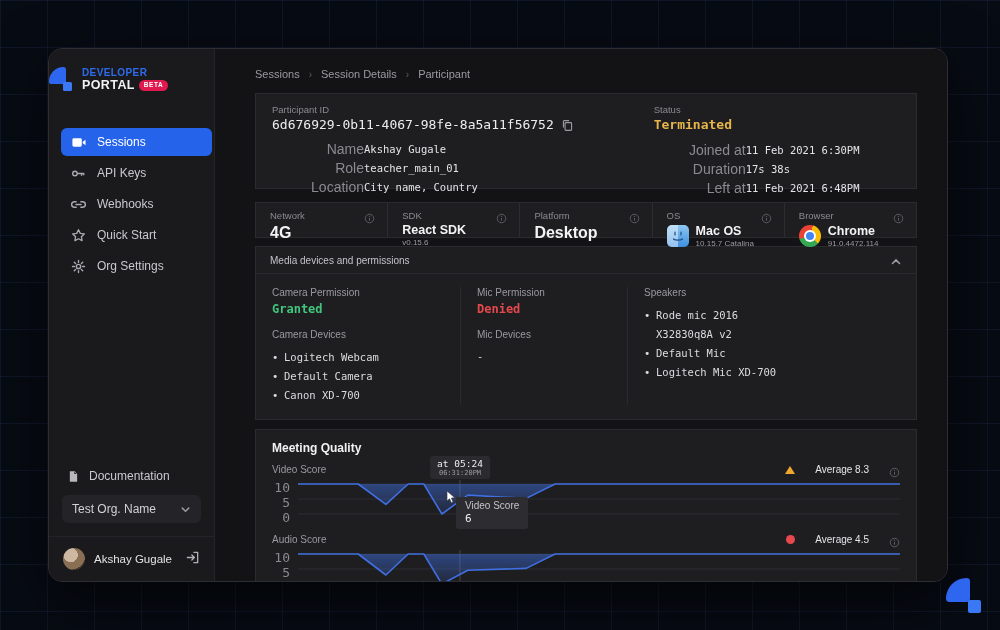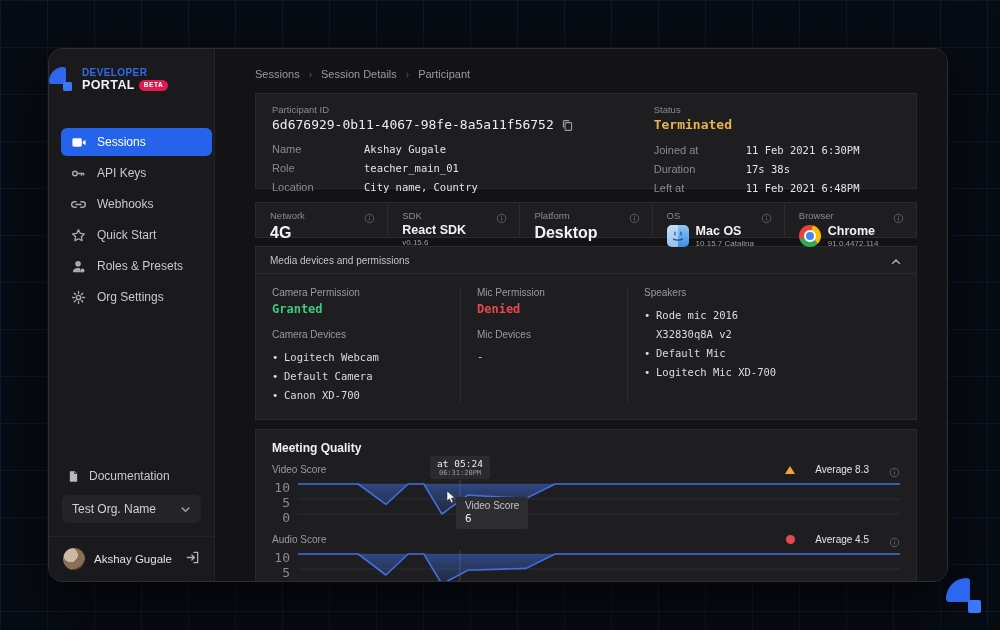--- a/index.html
+++ b/index.html
@@ -62,21 +62,21 @@
   
   .p-card { margin-top:13px; height:96px; padding:10px 16px; display:flex; }
   .p-left { flex:1.55; }
   .p-right { flex:1; }
   .field-label { font-size:9.5px; color:#8a8a91; }
   .pid-row { display:flex; align-items:center; gap:7px; margin-top:2px; }
   .pid { font-size:13px; color:#ededef; }
   .copy-ico { width:13px; height:13px; color:#9a9aa0; cursor:pointer; }
   .kv-rows { margin-top:7px; }
   .kv { display:flex; height:19px; align-items:center; }
-  .kv .k { width:92px; font-size:11px; color:#8a8a91; }
+  .kv .k { width:92px; font-size:14px; color:#8a8a91;text-align:right; }
   .kv .v { font-size:10.5px; color:#e4e4e7; }
   .status-val { font-size:13px; font-weight:bold; color:var(--terminated); margin-top:2px; }
 
   
   .specs { margin-top:13px; height:36px; display:flex; }
   .spec-col { flex:1; padding:7px 12px 7px 14px; }
   .spec-col + .spec-col { border-left:1px solid #2d2d31; }
   .spec-head { display:flex; align-items:center; justify-content:space-between; }
   .spec-label { font-size:9.5px; color:#8a8a91; }
   .info-ico { width:11px; height:11px; color:#5e5e65; cursor:pointer; flex:none; }
@@ -190,29 +190,20 @@
       <div class="nav-item">
         <span class="ico">
             <svg viewBox="0 0 16 16" width="15" height="15" fill="none" stroke="currentColor" stroke-width="1.4" stroke-linejoin="round">
               <path d="M8 1.8l1.9 3.9 4.3.6-3.1 3 .7 4.2L8 11.5l-3.8 2 .7-4.2-3.1-3 4.3-.6z"></path>
             </svg>
           </span>
         <span>Quick Start</span>
       </div>
       <div class="nav-item">
         <span class="ico">
-            <svg viewBox="0 0 16 16" width="15" height="15">
-              <path fill="currentColor" d="M7.5 2a3 3 0 1 1 0 6 3 3 0 0 1 0-6zM2 14c0-2.9 2.4-4.4 5.5-4.4.9 0 1.7.1 2.4.4a3.2 3.2 0 0 0 2.2 4z"></path>
-              <circle cx="12.2" cy="12.2" r="2.2" fill="currentColor"></circle>
-            </svg>
-          </span>
-        <span>Roles &amp; Presets</span>
-      </div>
-      <div class="nav-item">
-        <span class="ico">
             <svg viewBox="0 0 16 16" width="15" height="15" fill="none" stroke="currentColor" stroke-width="1.5" stroke-linecap="round">
               <circle cx="8" cy="8" r="2.3"></circle>
               <path d="M8 1.6v2M8 12.4v2M1.6 8h2M12.4 8h2M3.5 3.5l1.4 1.4M11.1 11.1l1.4 1.4M3.5 12.5l1.4-1.4M11.1 4.9l1.4-1.4"></path>
             </svg>
           </span>
         <span>Org Settings</span>
       </div>
     </div>
 
     <div class="sidebar-spacer"></div>

